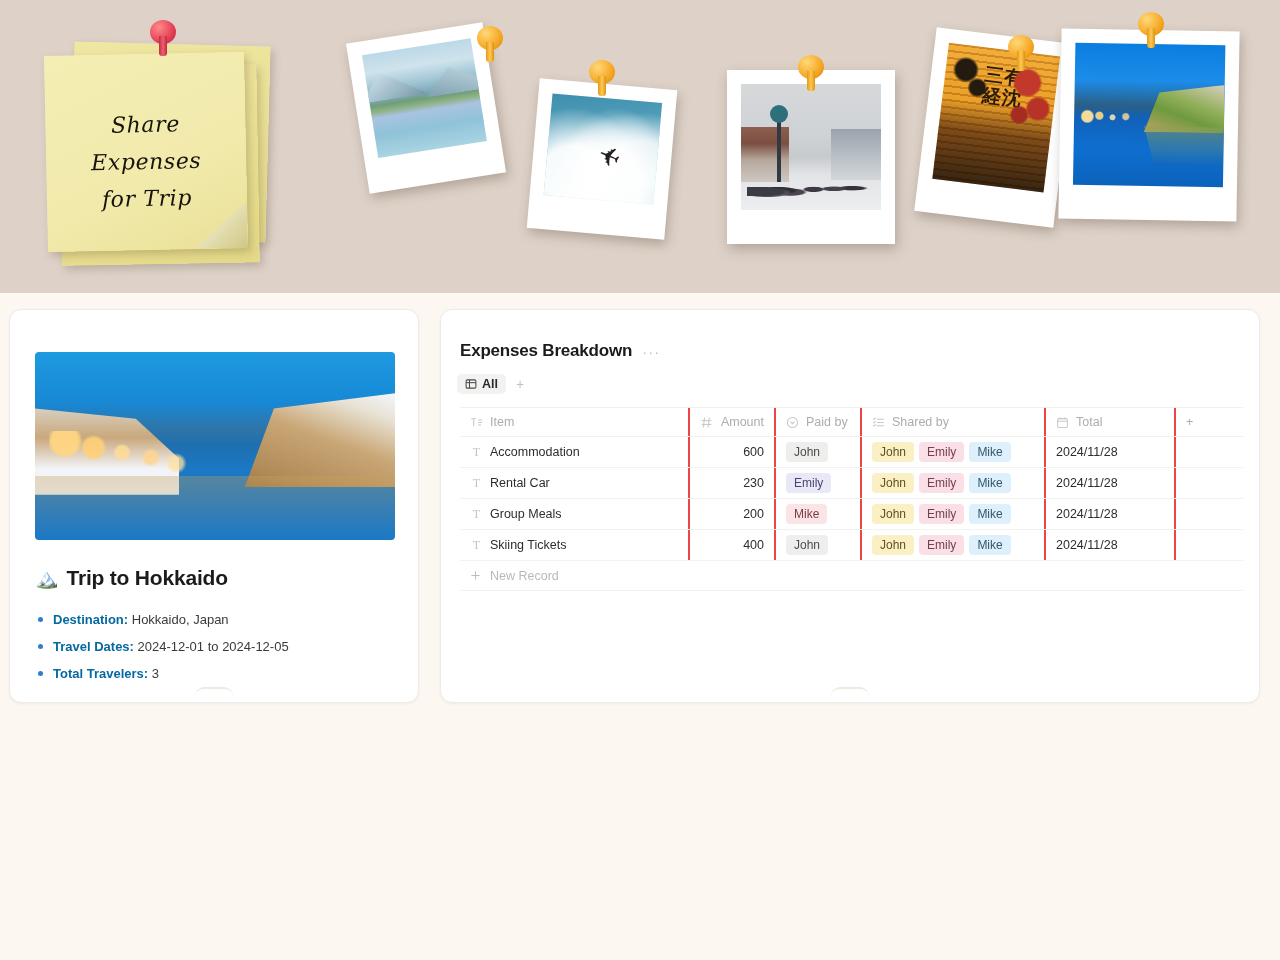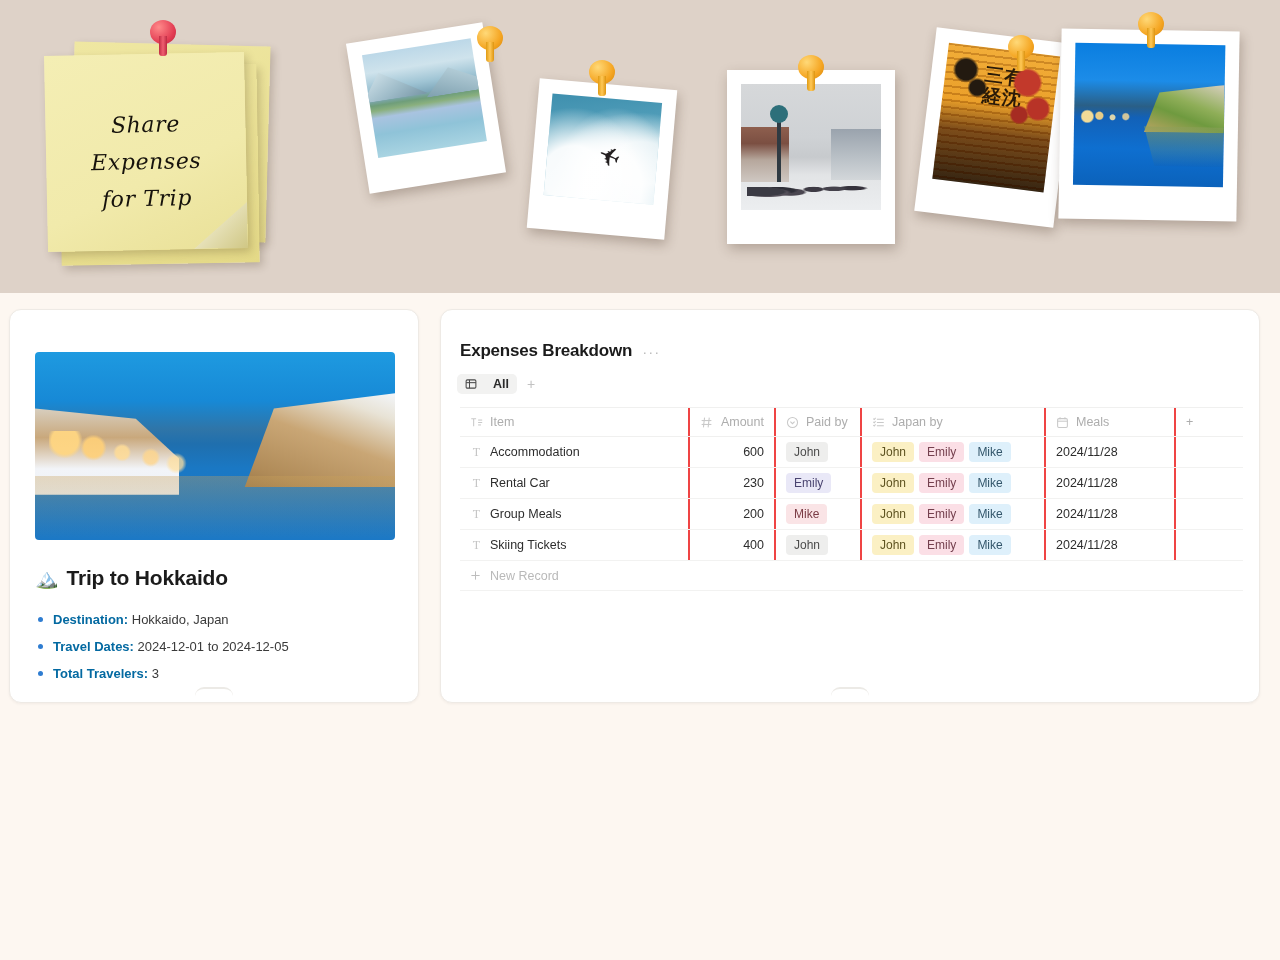--- a/index.html
+++ b/index.html
@@ -248,21 +248,21 @@
     display:flex; align-items:center; gap:10px;
   }
   .db-title { font-size: 17px; font-weight: 700; color:#1b1b1b; letter-spacing:-.2px; }
   .dots-btn { color:#bdbdbd; font-size:15px; letter-spacing:1px; line-height:1; cursor:pointer; }
 
   .view-bar {
     position:absolute; left:16px; top:64px;
     display:flex; align-items:center; gap:4px;
   }
   .view-tab {
-    display:flex; align-items:center; gap:16px;
+    display:flex; align-items:center; gap:5px;
     padding: 3px 8px; border-radius: 5px;
     background:#f2f2f1; color:#2b2b2b; font-size:12.5px; font-weight:700;
     cursor:pointer;
   }
   .view-add { color:#c2c2c2; font-size:14px; padding: 2px 6px; cursor:pointer; }
 
   .grid {
     position:absolute; left:19px; top:97px; width: 783px;
     border-top: 1px solid #f0f0ef;
   }
@@ -464,32 +464,32 @@
           <span class="hicon">
             <svg width="13" height="13" viewBox="0 0 16 16" fill="none" stroke="#c9c9c9" stroke-width="1.3">
               <line x1="6" y1="4" x2="14.5" y2="4"></line>
                 <line x1="6" y1="8" x2="14.5" y2="8"></line>
               <line x1="6" y1="12" x2="14.5" y2="12"></line>
               <path d="M1.6 3.2l1.2 1.2 1.6-2"></path>
                 <path d="M1.6 7.2l1.2 1.2 1.6-2"></path>
               <path d="M1.6 11.2l1.2 1.2 1.6-2"></path>
             </svg>
           </span>
-          <span>Japan by</span>
+          <span>Shared by</span>
         </div>
         <div class="gcell c-date">
           <span class="hicon">
             <svg width="13" height="13" viewBox="0 0 16 16" fill="none" stroke="#c9c9c9" stroke-width="1.3">
               <rect x="2" y="3.2" width="12" height="11" rx="1.6"></rect>
               <line x1="2" y1="6.4" x2="14" y2="6.4"></line>
               <line x1="5" y1="1.6" x2="5" y2="4"></line>
                 <line x1="11" y1="1.6" x2="11" y2="4"></line>
             </svg>
           </span>
-          <span>Meals</span>
+          <span>Total</span>
         </div>
         <div class="gcell c-plus">+</div>
       </div>
 
       <div class="grow">
         <div class="gcell c-item">
           <span class="tcell-icon">T</span>
           <span>Accommodation</span>
         </div>
         <div class="gcell c-amount">600</div>

